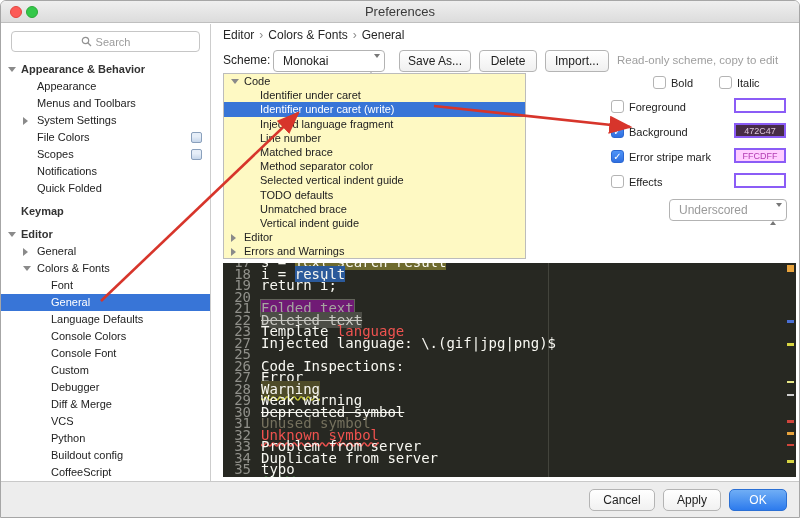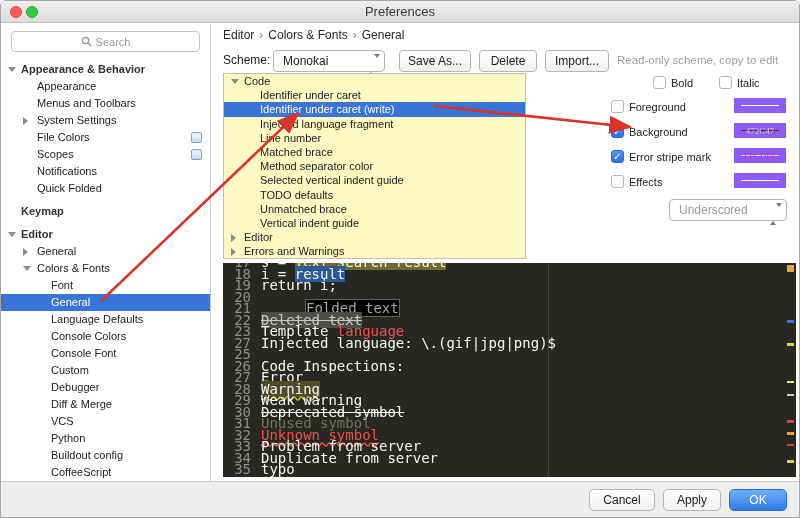--- a/index.html
+++ b/index.html
@@ -56,34 +56,34 @@
   .arow.lvl0 .lbl{left:20px;}
   .arow.lvl1 .lbl{left:36px;}
   .arow .tri{left:7px;top:5px;}
 
   
   .options{position:absolute;left:610px;top:74px;width:182px;height:150px;z-index:1;}
   .optrow{position:absolute;display:flex;align-items:center;gap:5px;font-size:11px;color:#222;height:15px;}
   .cb{width:13px;height:13px;border:1px solid #b4b4b4;border-radius:3px;background:#fff;flex:0 0 13px;display:inline-flex;align-items:center;justify-content:center;color:#fff;font-size:10px;line-height:11px;}
   .cb.checked{background:linear-gradient(#4f94f8,#2f6fe0);border-color:#2c68d2;}
   .cb.checked::after{content:"✓";}
-  .swatch{position:absolute;width:52px;height:15px;border:7px solid #8b5cf6;background:#fff;font-family:Liberation Serif, serif;font-size:9px;display:flex;align-items:center;justify-content:center;}
+  .swatch{position:absolute;width:52px;height:15px;border:2px solid #8b5cf6;background:#fff;font-family:Liberation Sans, sans-serif;font-size:9px;display:flex;align-items:center;justify-content:center;}
 
   
   .preview{position:absolute;left:222px;top:262px;width:573px;height:214px;background:#272822;overflow:hidden;font-family:"DejaVu Sans Mono",monospace;font-size:14px;line-height:11.5px;color:#f8f8f2;z-index:1;}
   .margin-guide{position:absolute;left:325px;top:0;bottom:0;width:1px;background:#43443c;z-index:0;}
   .pv-inner{position:relative;margin-top:-6px;z-index:1;}
   .pv-line{display:flex;white-space:pre;height:11.5px;}
   .pv-num{width:28px;text-align:right;color:#90908a;flex:0 0 28px;}
   .pv-code{margin-left:10px;}
   .stripe{position:absolute;right:2px;width:7px;z-index:2;}
   .sg-plain{color:#f8f8f2;}
   .sg-search{background:#6e6a2e;}
   .sg-search_write{background:#2b5a9b;}
-  .sg-folded{background:#000000;color:#a5a69f;outline:1px solid #62645a;margin-left:45px;}
+  .sg-folded{background:#701a75;color:#a5a69f;outline:1px solid #62645a;}
   .sg-deleted{background:#4c4d46;color:#c9c9c3;text-decoration:line-through;}
   .sg-template_error{color:#ef5350;}
   .sg-error{text-decoration:underline wavy #e8514a;text-underline-offset:2px;text-decoration-skip-ink:none;}
   .sg-warning{background:#4e4b28;text-decoration:underline wavy #c9c937;text-underline-offset:2px;text-decoration-skip-ink:none;}
   .sg-weak_warning{color:#f8f8f2;}
   .sg-deprecated{text-decoration:line-through;}
   .sg-unused{color:#75715e;}
   .sg-unknown{color:#f0524f;text-decoration:underline wavy #f0524f;text-underline-offset:2px;text-decoration-skip-ink:none;}
   .sg-server_problem{color:#f8f8f2;}
   .sg-duplicate{color:#f8f8f2;}

